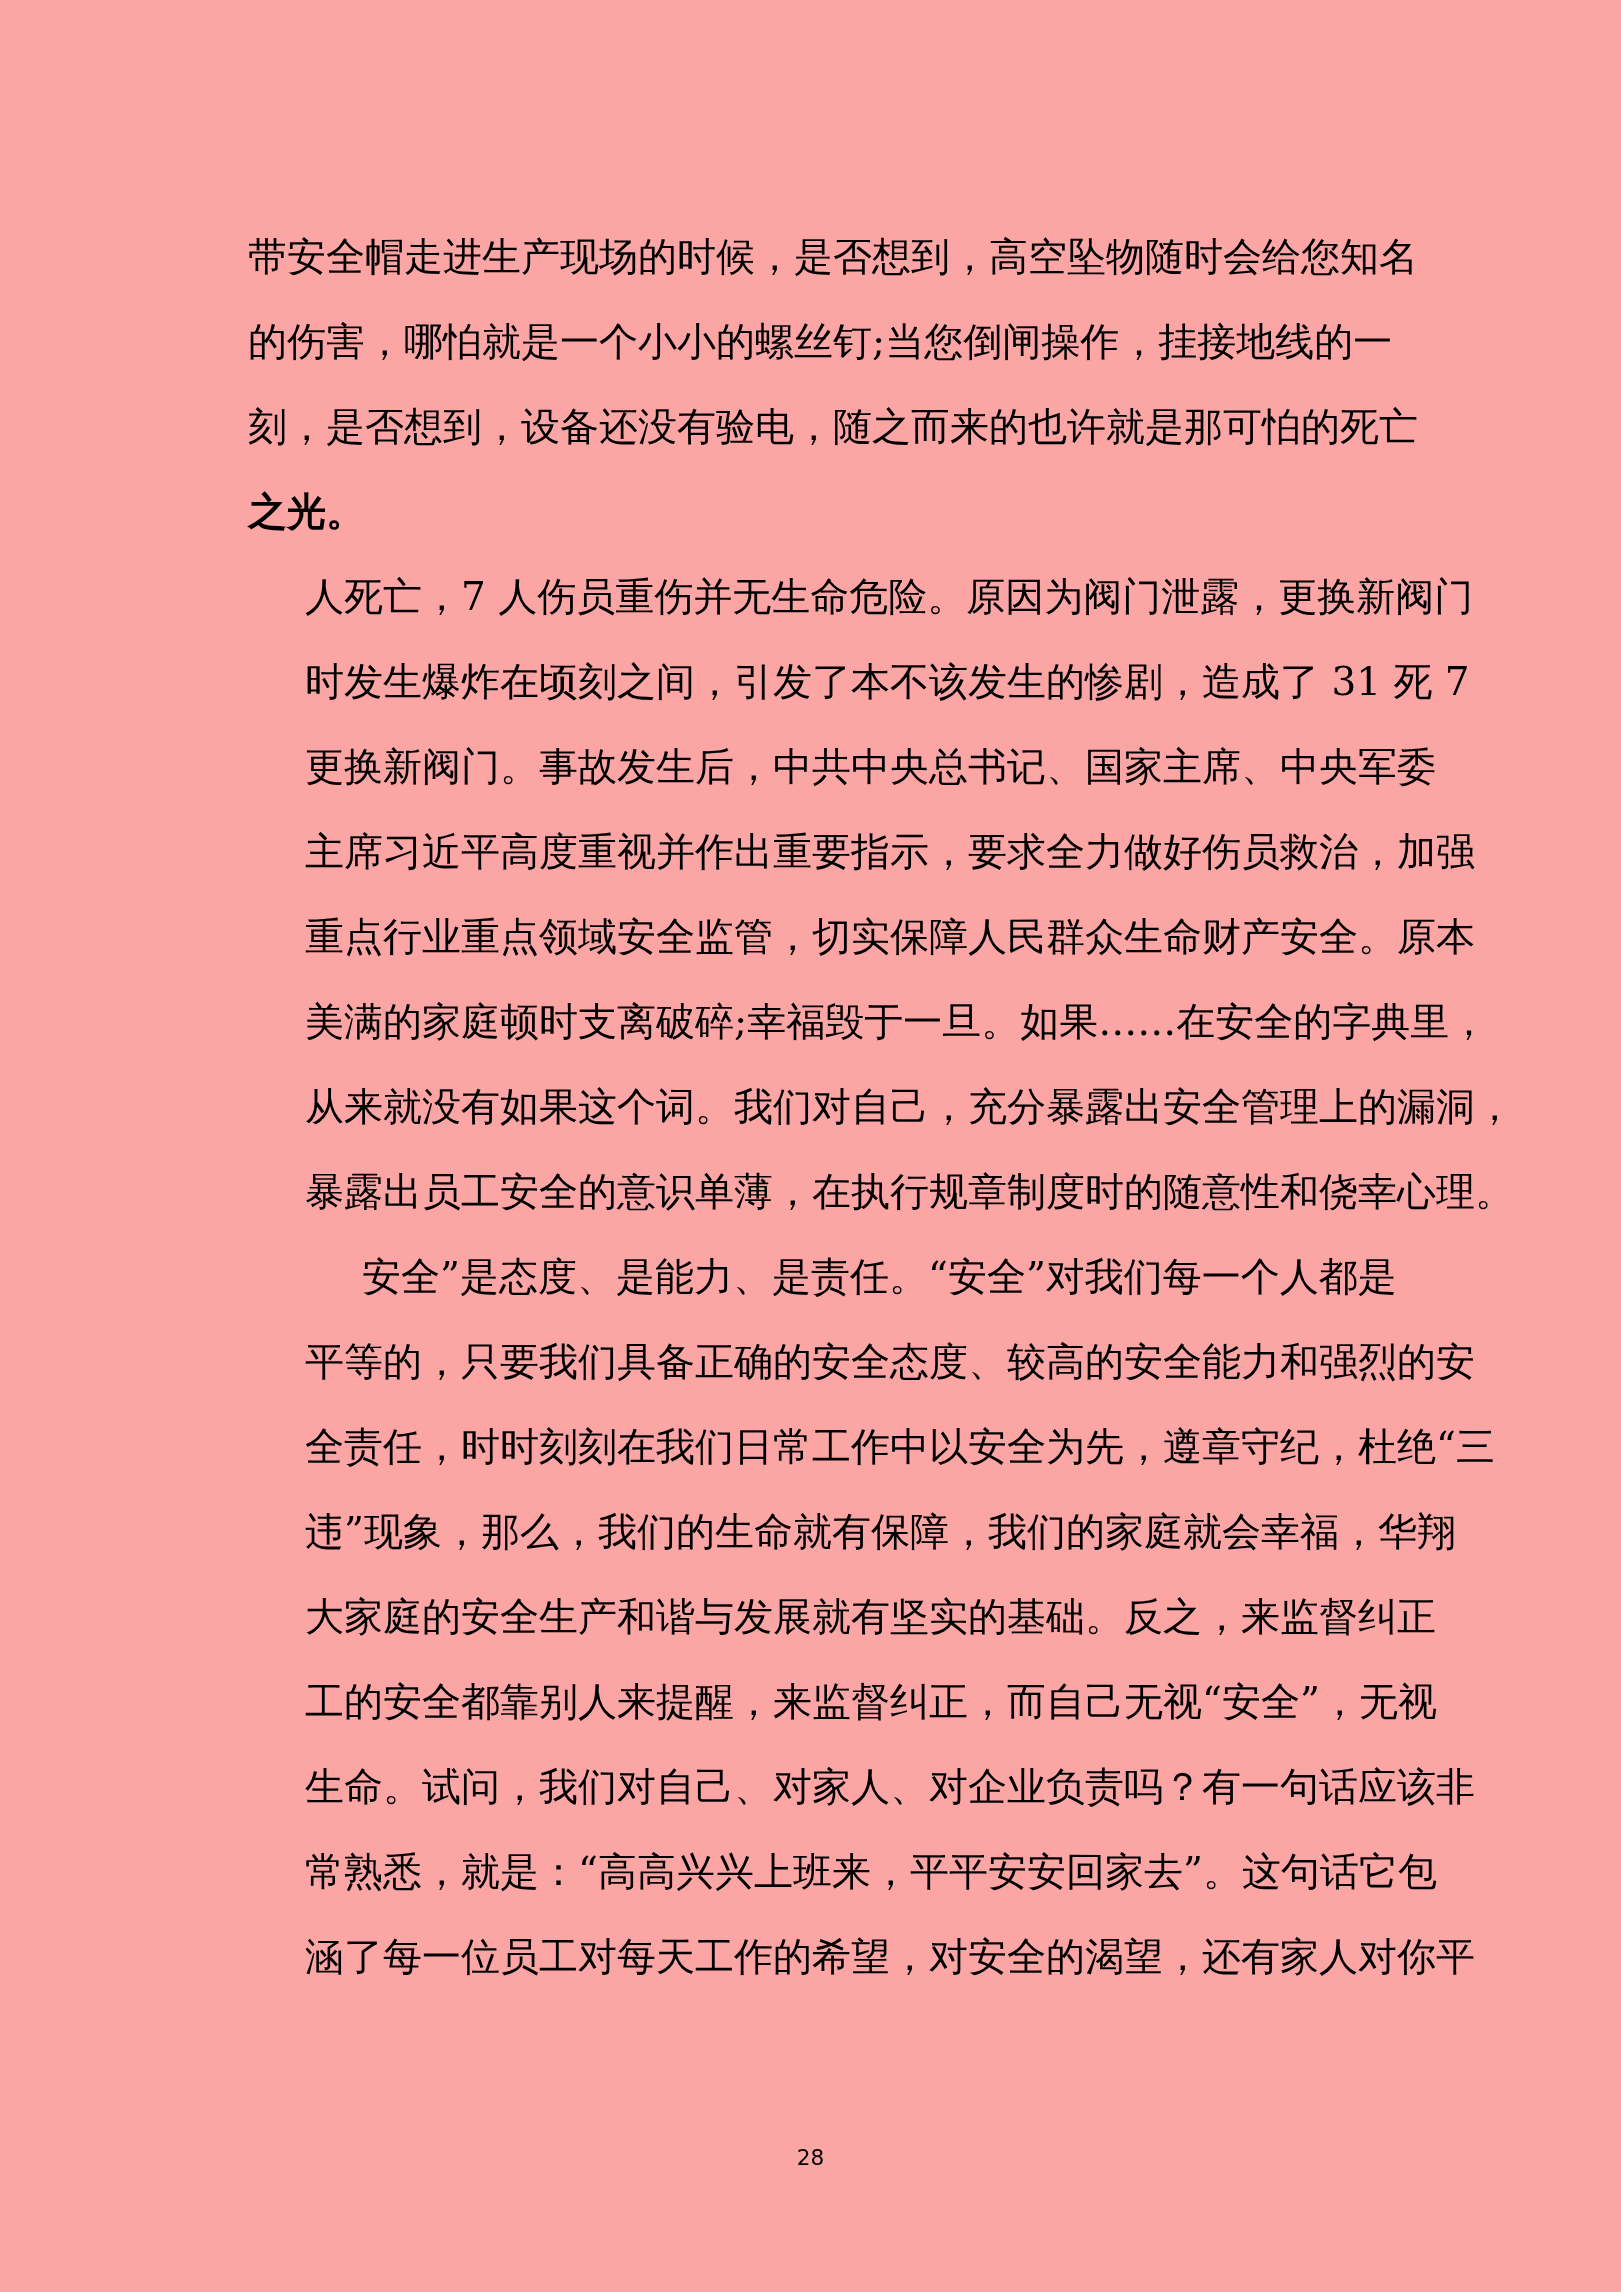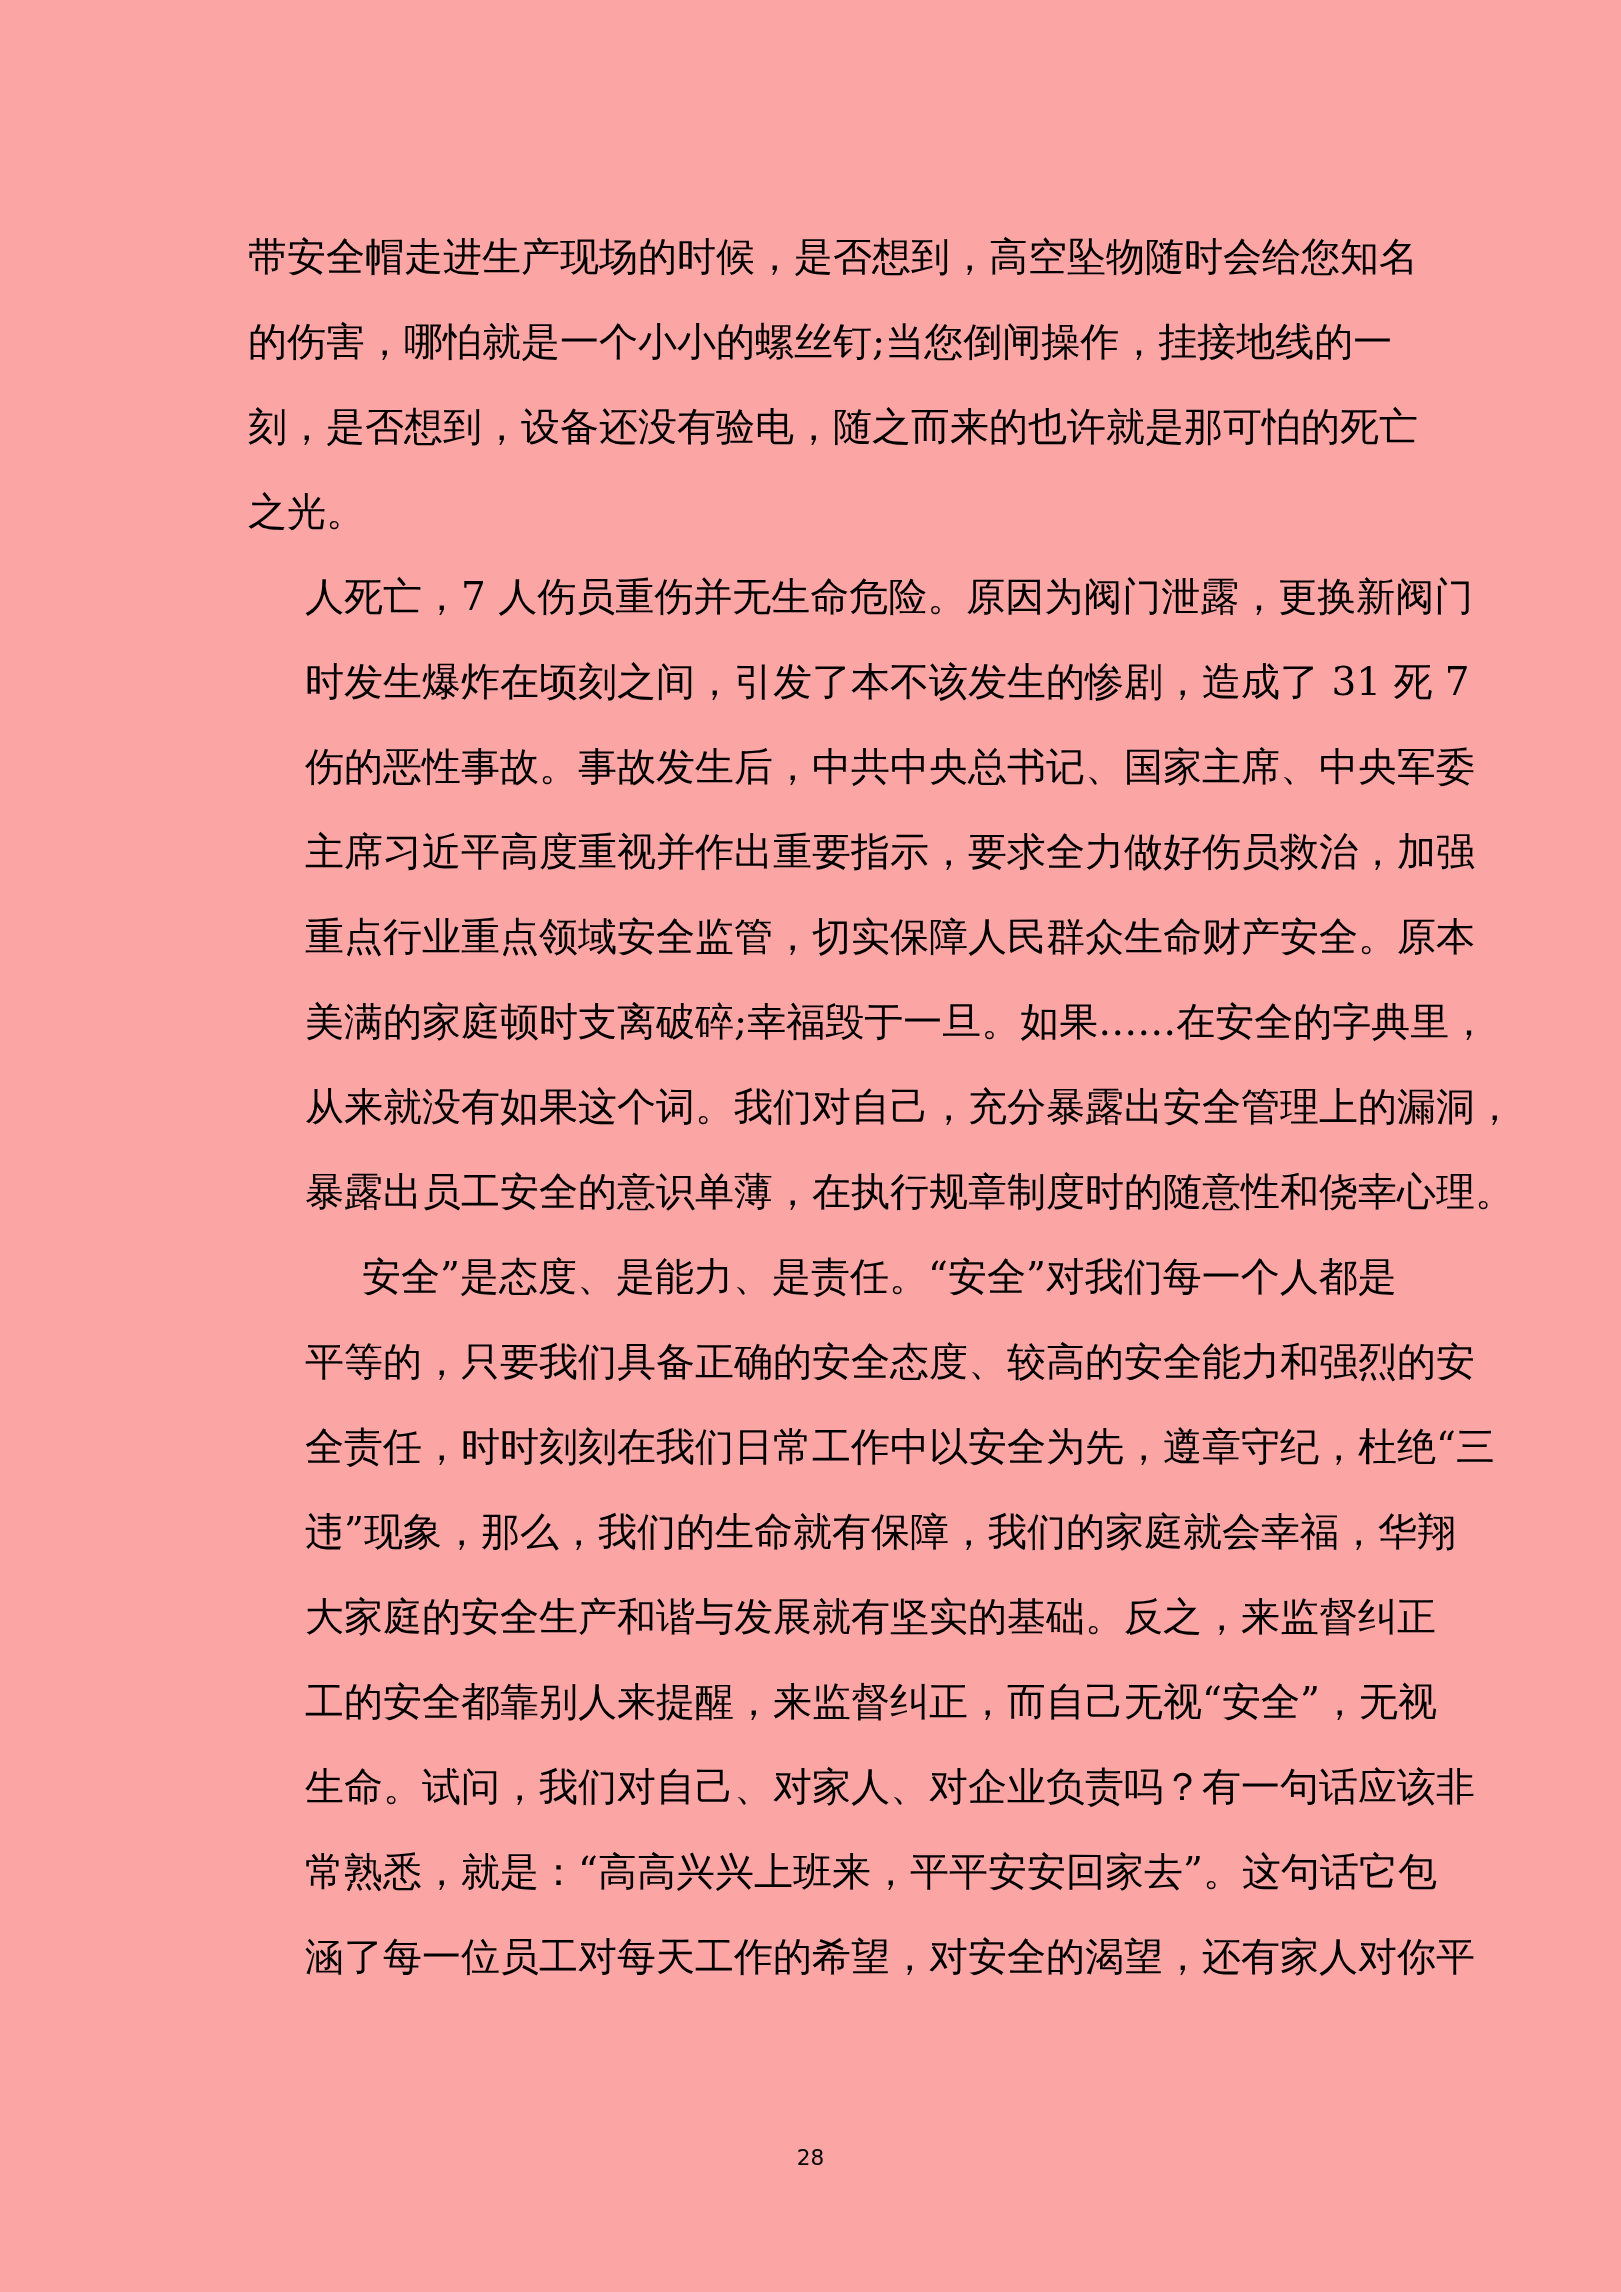--- a/index.html
+++ b/index.html
@@ -12,21 +12,21 @@
     width: 1139px;
     font-family: "DejaVu Serif", "Liberation Serif", serif;
     font-size: 39px;
     line-height: 85px;
     color: #000;
     text-align: justify;
   }
   .para { margin: 0; padding: 0; word-break: break-all; }
   .para.indent { text-indent: 57px; }
   .line { display: block; white-space: nowrap; text-align-last: justify; text-align: justify; }
-  .line.last { text-align-last: left; }
+  .line.last { text-align-last: left; font-weight: bold; }
   .page-number {
     position: absolute;
     left: 0;
     width: 1621px;
     top: 2145px;
     text-align: center;
     font-family: "DejaVu Sans", "Liberation Sans", sans-serif;
     font-size: 21.6px;
     color: #000;
   }
@@ -40,21 +40,21 @@
     <div class="para">
       <span class="line">带安全帽走进生产现场的时候，是否想到，高空坠物随时会给您知名</span>
       <span class="line">的伤害，哪怕就是一个小小的螺丝钉;当您倒闸操作，挂接地线的一</span>
       <span class="line">刻，是否想到，设备还没有验电，随之而来的也许就是那可怕的死亡</span>
       <span class="line last">之光。</span>
     </div>
 
     <div class="para indent">
       <span class="line">人死亡，7 人伤员重伤并无生命危险。原因为阀门泄露，更换新阀门</span>
       <span class="line">时发生爆炸在顷刻之间，引发了本不该发生的惨剧，造成了 31 死 7</span>
-      <span class="line">伤的恶性事故。事故发生后，中共中央总书记、国家主席、中央军委</span>
+      <span class="line">更换新阀门。事故发生后，中共中央总书记、国家主席、中央军委</span>
       <span class="line">主席习近平高度重视并作出重要指示，要求全力做好伤员救治，加强</span>
       <span class="line">重点行业重点领域安全监管，切实保障人民群众生命财产安全。原本</span>
       <span class="line">美满的家庭顿时支离破碎;幸福毁于一旦。如果……在安全的字典里，</span>
       <span class="line">从来就没有如果这个词。我们对自己，充分暴露出安全管理上的漏洞，</span>
       <span class="line">暴露出员工安全的意识单薄，在执行规章制度时的随意性和侥幸心理。</span>
     </div>
 
     <div class="para indent">
       <span class="line" style="padding-left:57px">安全”是态度、是能力、是责任。“安全”对我们每一个人都是</span>
       <span class="line">平等的，只要我们具备正确的安全态度、较高的安全能力和强烈的安</span>

